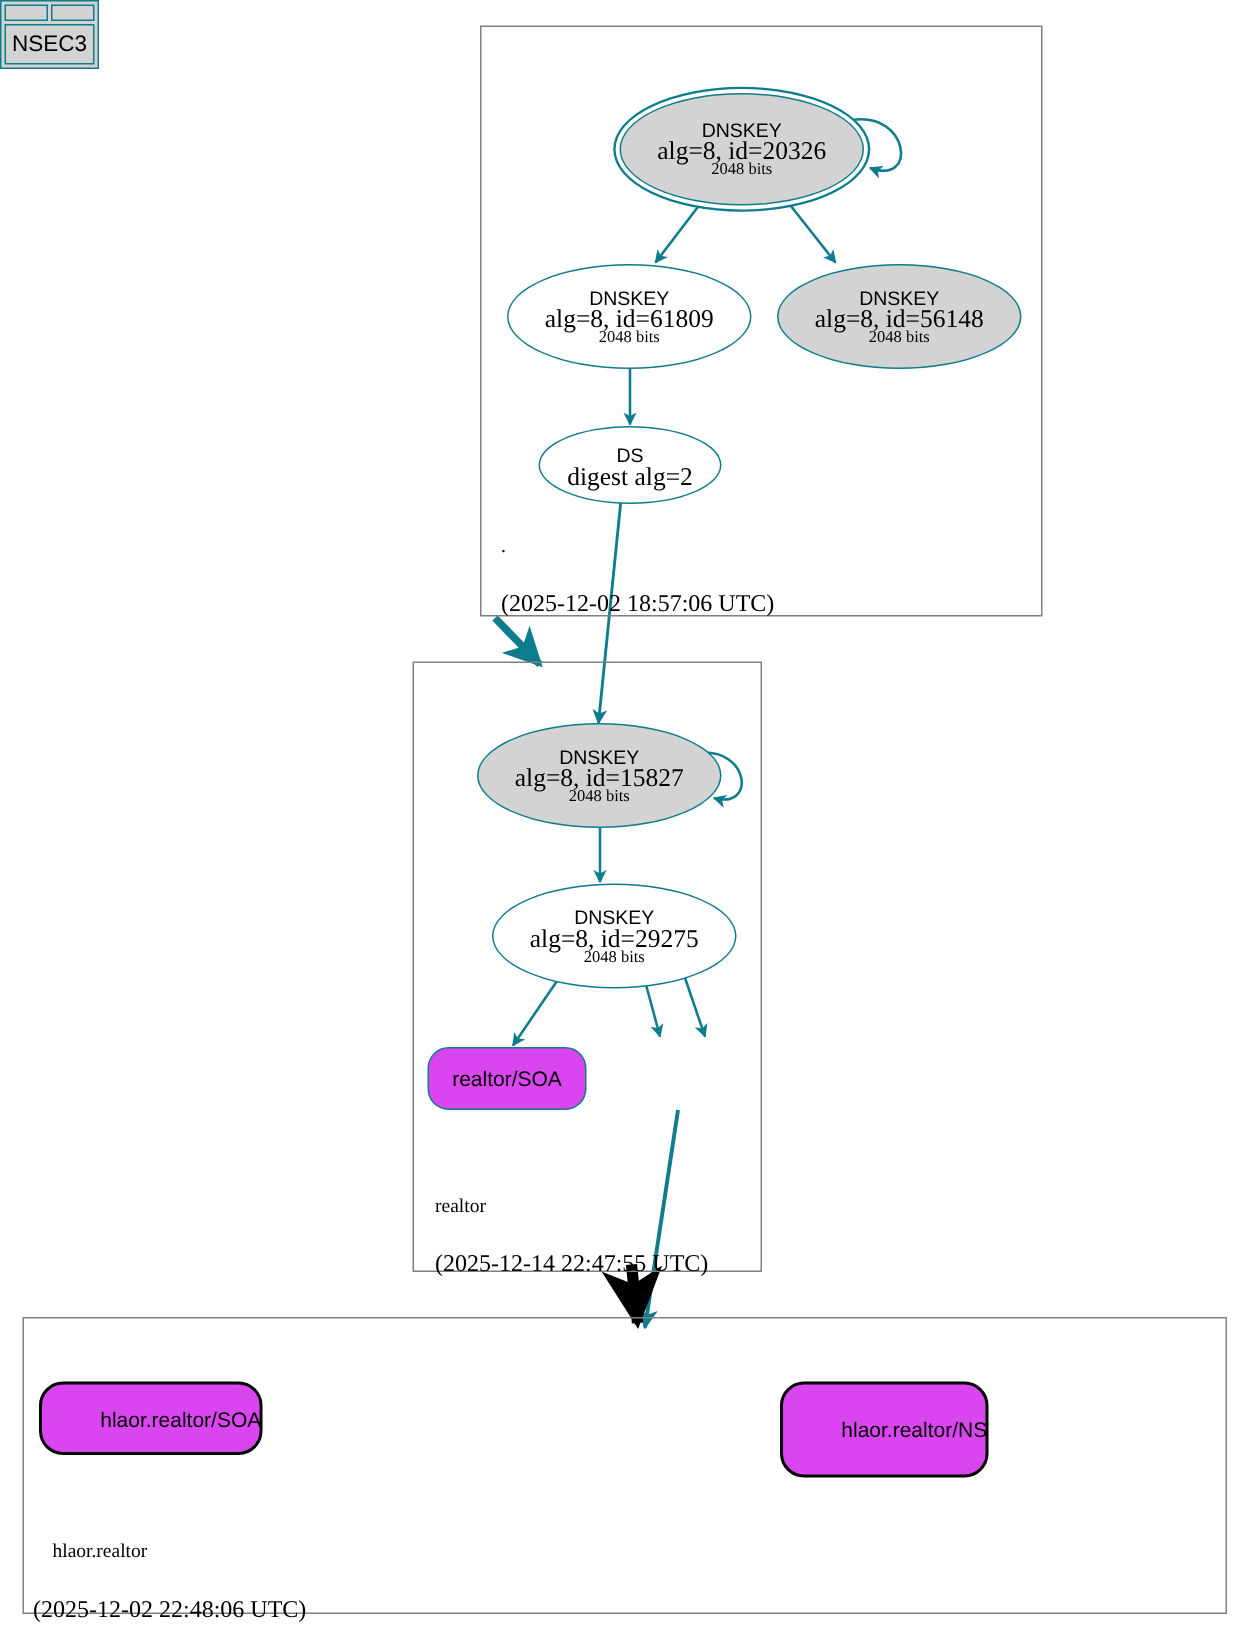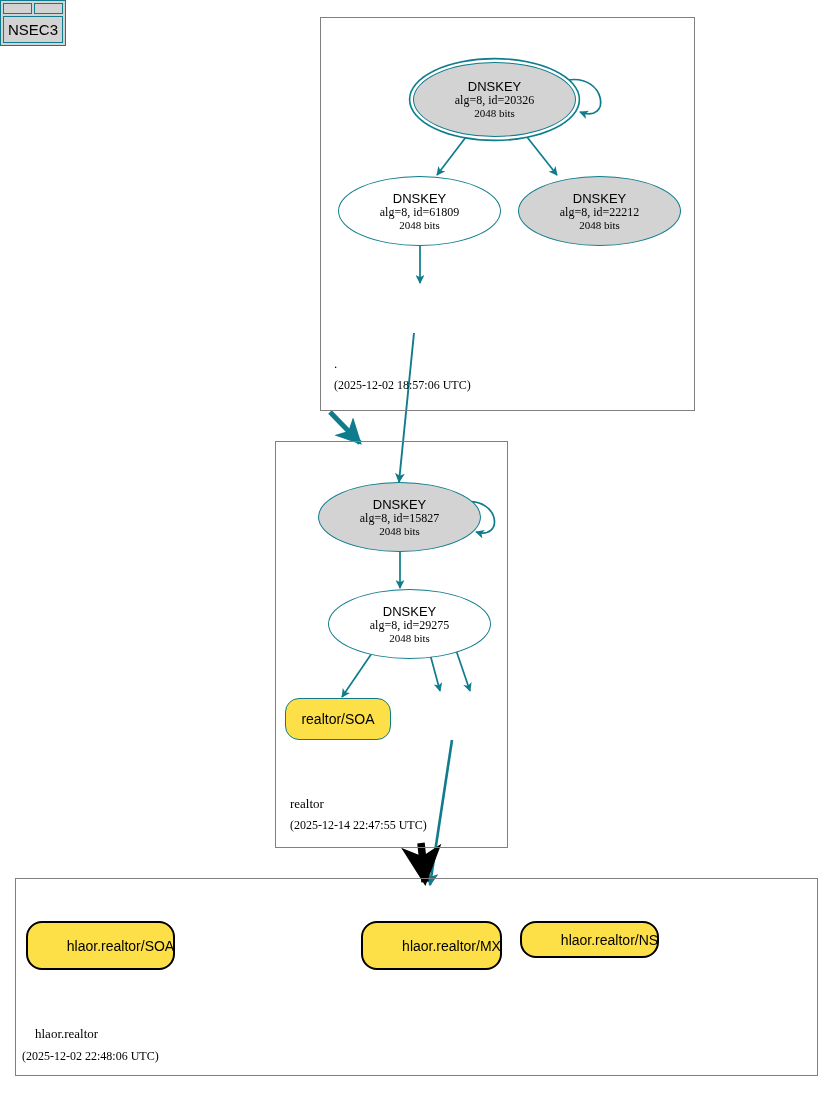--- a/index.html
+++ b/index.html
@@ -5,33 +5,33 @@
 <style>
   html,body{margin:0;padding:0;background:#ffffff;}
   body{width:831px;height:1094px;position:relative;overflow:hidden;
        font-family:"Liberation Serif",serif;color:#000;}
   #canvas{position:absolute;left:0;top:0;width:831px;height:1094px;}
   svg#graph{position:absolute;left:0;top:0;width:831px;height:1094px;}
 
   .zone-box{position:absolute;border:1px solid #808080;background:transparent;box-sizing:border-box;}
   .zone-label{position:absolute;font-family:"Liberation Serif",serif;color:#000;white-space:nowrap;}
   .zone-name{font-size:13px;}
-  .zone-time{font-size:12px;}
+  .zone-time{font-size:16px;margin-top:16px;}
 
   .node{position:absolute;display:flex;flex-direction:column;align-items:center;
         justify-content:center;box-sizing:border-box;white-space:nowrap;}
   .node .t1{font-family:"Liberation Sans",sans-serif;font-size:13px;line-height:15px;}
-  .node .t2{font-family:"Liberation Serif",serif;font-size:12px;line-height:13px;}
+  .node .t2{font-family:"Liberation Serif",serif;font-size:17px;line-height:13px;}
   .node .t3{font-family:"Liberation Serif",serif;font-size:11px;line-height:13px;}
 
   .ell{border:1.6px solid #0e7c8c;border-radius:50%;background:#ffffff;}
   .ell.filled{background:#d3d3d3;}
   .ell.anchor{box-shadow:0 0 0 2.6px #ffffff, 0 0 0 4.2px #0e7c8c;}
 
-  .rrect{border:1.7px solid #0e7c8c;border-radius:14px;background:#fde047;}
+  .rrect{border:1.7px solid #0e7c8c;border-radius:14px;background:#d946ef;}
   .rrect.insecure{border:2px solid #000000;border-radius:16px;padding-left:40px;}
   .rrect .lbl{font-family:"Liberation Sans",sans-serif;font-size:14px;}
 
   .nsec3{border:1.8px solid #0e7c8c;background:#d3d3d3;box-sizing:border-box;
          display:flex;flex-direction:column;padding:2px;}
   .nsec3 .cells{display:flex;height:11px;gap:2px;}
   .nsec3 .cells > div{flex:1;border:1px solid #0e7c8c;background:#d3d3d3;box-sizing:border-box;}
   .nsec3 .body{flex:1;border:1px solid #0e7c8c;background:#d3d3d3;margin-top:2px;
                display:flex;align-items:center;justify-content:center;box-sizing:border-box;text-align:center;}
   .nsec3 .body span{font-family:"Liberation Sans",sans-serif;font-size:15px;}
@@ -115,24 +115,28 @@
   </div>
 
   <div class="node ell" style="left:338px;top:176px;width:163px;height:70px;">
     <span class="t1">DNSKEY</span>
     <span class="t2">alg=8, id=61809</span>
     <span class="t3">2048 bits</span>
   </div>
 
   <div class="node ell filled" style="left:518px;top:176px;width:163px;height:70px;">
     <span class="t1">DNSKEY</span>
-    <span class="t2">alg=8, id=22212</span>
+    <span class="t2">alg=8, id=56148</span>
     <span class="t3">2048 bits</span>
   </div>
 
+  <div class="node ell" style="left:359px;top:284px;width:122px;height:52px;">
+    <span class="t1">DS</span>
+    <span class="t2">digest alg=2</span>
+  </div>
 
   <div class="zone-box" style="left:275px;top:441px;width:233px;height:407px;"></div>
   <div class="zone-label zone-name" style="left:290px;top:796px;">realtor</div>
   <div class="zone-label zone-time" style="left:290px;top:818px;">(2025-12-14 22:47:55 UTC)</div>
 
   <div class="node ell filled" style="left:318px;top:482px;width:163px;height:70px;">
     <span class="t1">DNSKEY</span>
     <span class="t2">alg=8, id=15827</span>
     <span class="t3">2048 bits</span>
   </div>
@@ -159,22 +163,19 @@
 
   <div class="zone-box" style="left:15px;top:878px;width:803px;height:198px;"></div>
   <div class="zone-label zone-name" style="left:35px;top:1026px;">hlaor.realtor</div>
   <div class="zone-label zone-time" style="left:22px;top:1049px;">(2025-12-02 22:48:06 UTC)</div>
 
   <div class="node rrect insecure" style="left:26px;top:921px;width:149px;height:49px;">
     <span class="lbl">hlaor.realtor/SOA</span>
   </div>
 
 
-  <div class="node rrect insecure" style="left:361px;top:921px;width:141px;height:49px;">
-    <span class="lbl">hlaor.realtor/MX</span>
-  </div>
 
-  <div class="node rrect insecure" style="left:520px;top:921px;width:139px;height:37px;">
+  <div class="node rrect insecure" style="left:520px;top:921px;width:139px;height:64px;">
     <span class="lbl">hlaor.realtor/NS</span>
   </div>
 
 
 </div>
 
 </body></html>

